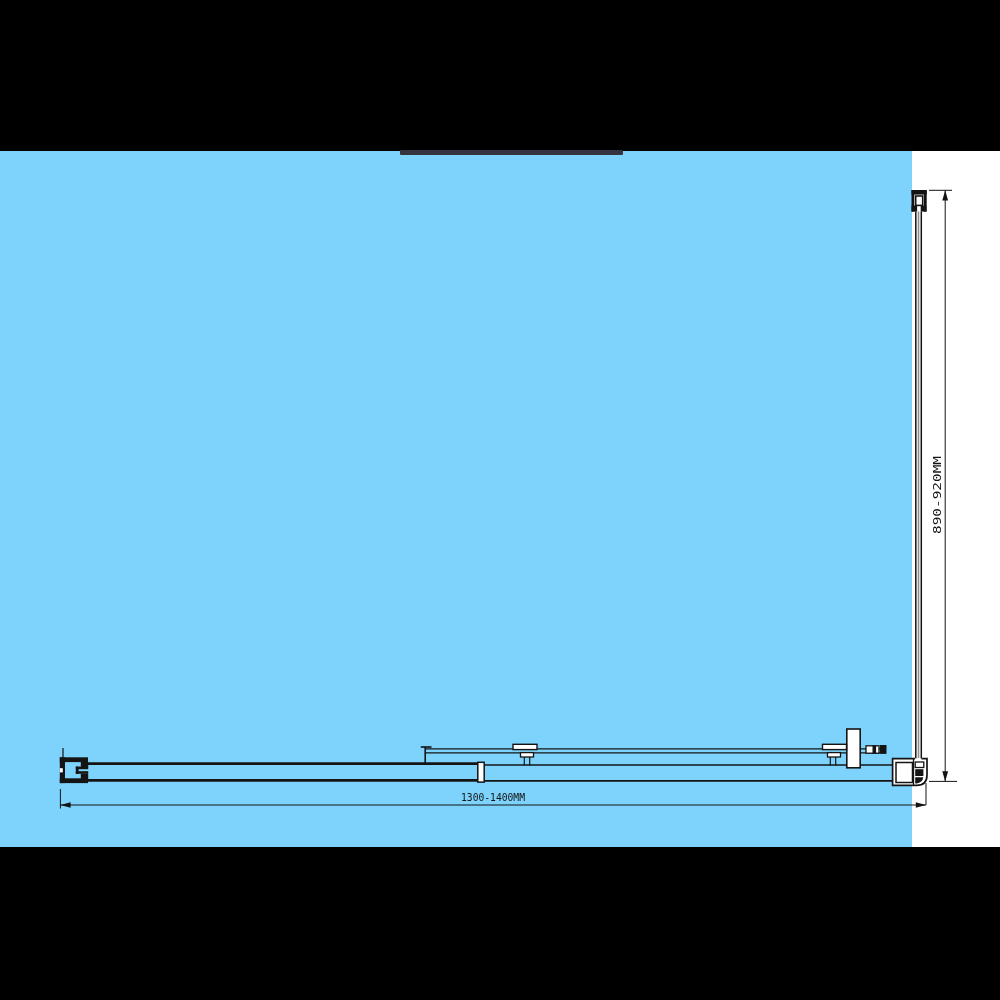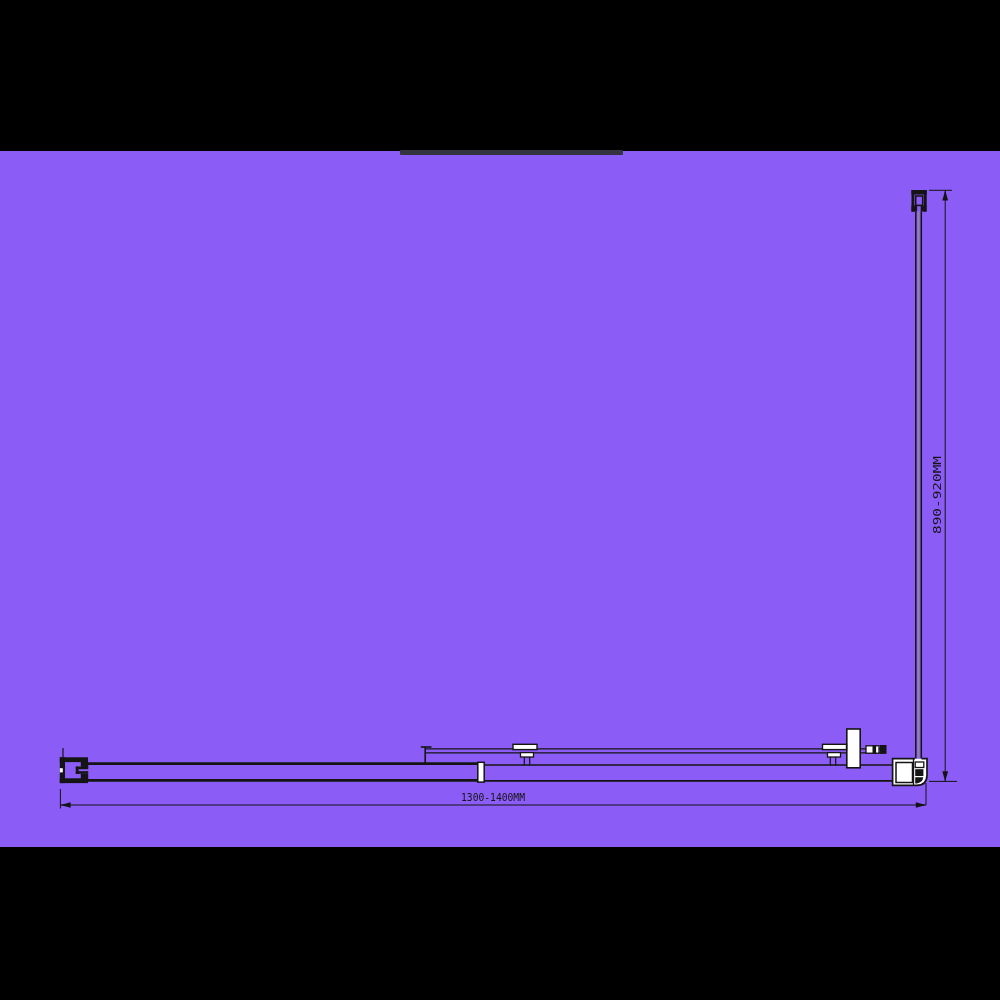--- a/index.html
+++ b/index.html
@@ -6,23 +6,23 @@
     margin: 0;
     padding: 0;
     width: 1000px;
     height: 1000px;
     background: #ffffff;
     overflow: hidden;
     font-family: "DejaVu Sans Mono", "Liberation Mono", monospace;
   }
   .stage {
     position: relative;
-    width: 1000px;
+    width: 912px;
     height: 1000px;
-    background: #8b5cf6;
+    background: #7dd3fc;
   }
   .matte-top {
     position: absolute;
     left: 0; top: 0;
     width: 1000px; height: 151px;
     background: #000000;
   }
   .matte-bottom {
     position: absolute;
     left: 0; top: 847px;

